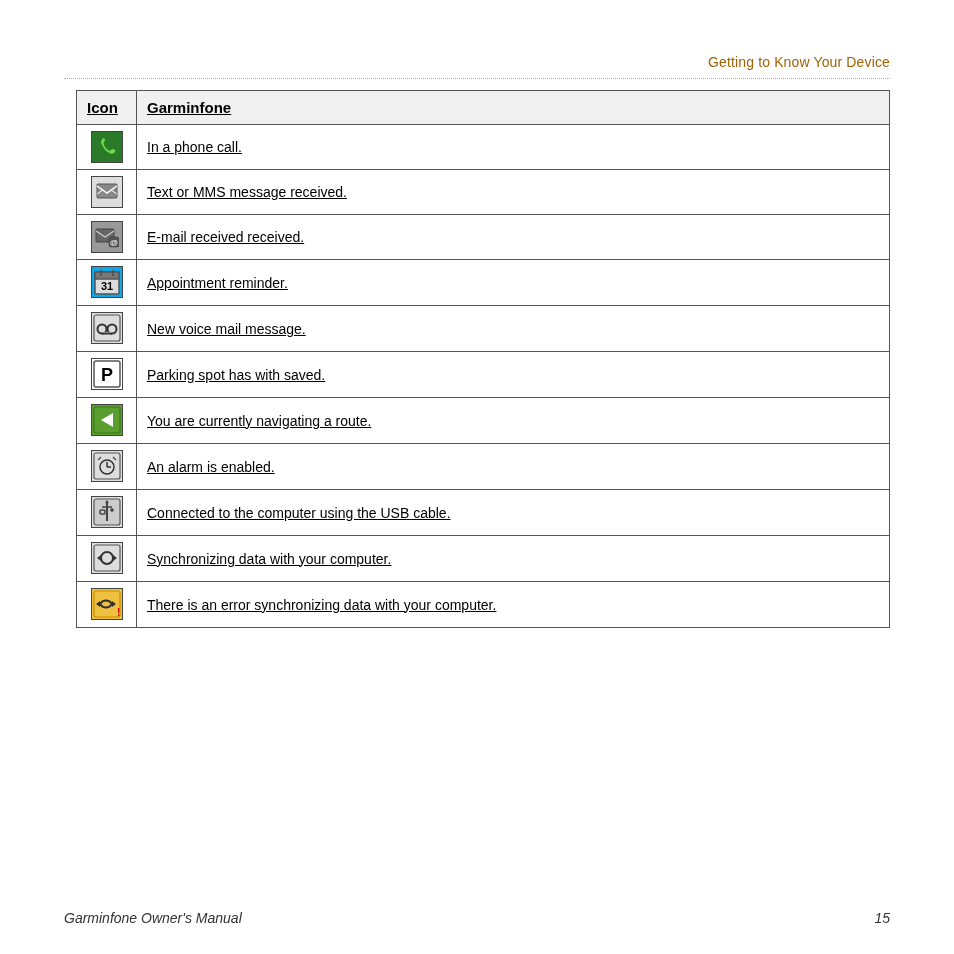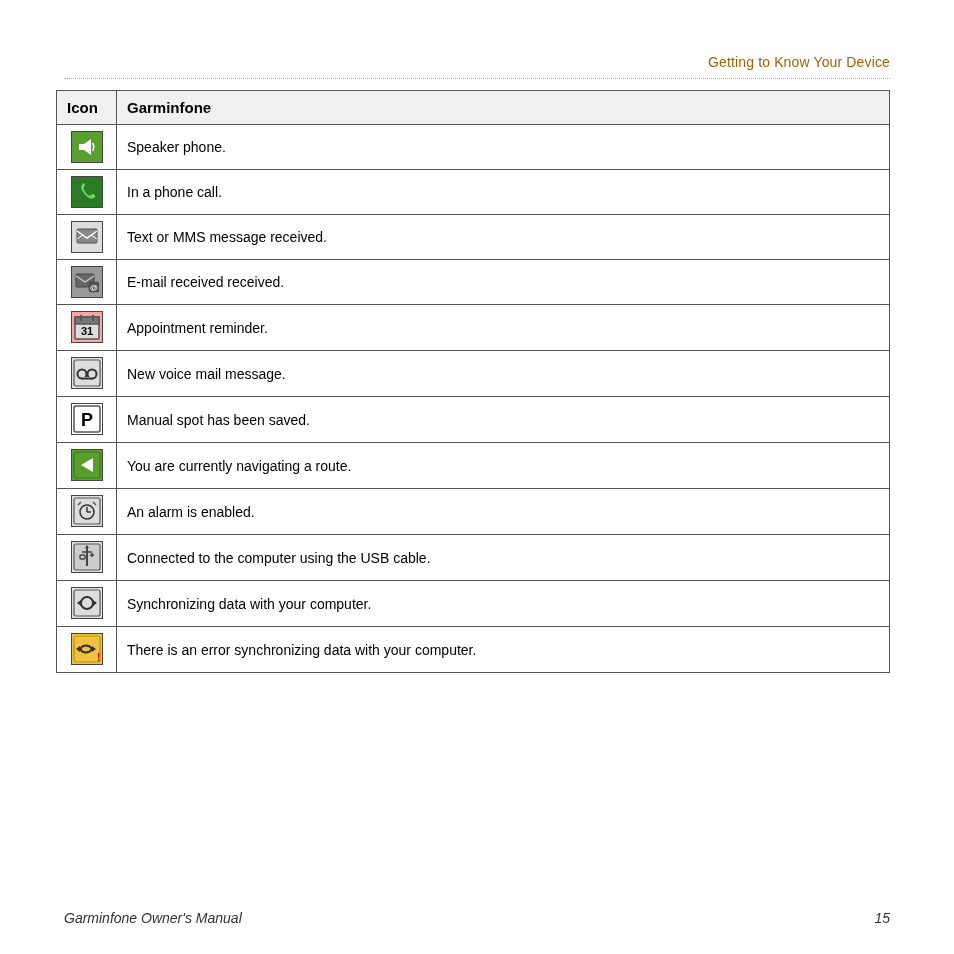--- a/index.html
+++ b/index.html
@@ -29,22 +29,23 @@
       position: absolute;
       top: 78px;
       left: 64px;
       right: 64px;
       border-top: 1px dotted #aaa;
     }
 
     .main-content {
       position: absolute;
       top: 90px;
-      left: 56px;
+      left: 76px;
       right: 64px;
+      text-decoration: underline;
     }
 
     table {
       width: 100%;
       border-collapse: collapse;
       border: 1px solid #555;
     }
 
     thead tr {
       background: #f0f0f0;
@@ -114,21 +115,21 @@
       display: inline-flex;
       align-items: center;
       justify-content: center;
       color: #000;
       font-size: 12px;
     }
 
     
     .cal-icon {
       width: 32px; height: 32px;
-      background: #fca5a5;
+      background: #0ea5e9;
       border: 1px solid #444;
       display: inline-flex;
       align-items: center;
       justify-content: center;
       color: #000;
       font-size: 11px;
       font-weight: bold;
     }
 
     
@@ -257,30 +258,20 @@
 <div class="main-content">
   <table>
     <thead>
       <tr>
         <th>Icon</th>
         <th>Garminfone</th>
       </tr>
     </thead>
     <tbody id="table-body">
 
-    <tr>
-          <td class="icon-cell"><div class="speaker-icon">
-      <svg width="20" height="20" viewBox="0 0 20 20">
-        <rect x="2" y="7" width="5" height="6" fill="white"></rect>
-        <polygon points="7,7 14,2 14,18 7,13" fill="white"></polygon>
-        <path d="M15.5,6 Q18,10 15.5,14" stroke="white" stroke-width="1.5" fill="none"></path>
-      </svg>
-    </div></td>
-          <td>Speaker phone.</td>
-        </tr>
         <tr>
           <td class="icon-cell"><div class="phone-icon">
       <svg width="20" height="20" viewBox="0 0 20 20">
         <path d="M5,3 Q5,1 7,1 L8,3 Q8,4 7,5 Q6,6 7,8 Q9,12 11,13 Q13,14 14,13 Q15,12 16,12 L18,13 Q19,15 17,16 Q11,19 5,8 Q3,5 5,3Z" fill="#6adc4a"></path>
       </svg>
     </div></td>
           <td>In a phone call.</td>
         </tr>
         <tr>
           <td class="icon-cell"><div class="msg-icon">
@@ -328,21 +319,21 @@
     </div></td>
           <td>New voice mail message.</td>
         </tr>
         <tr>
           <td class="icon-cell"><div class="parking-icon">
       <svg width="28" height="28" viewBox="0 0 28 28">
         <rect x="1" y="1" width="26" height="26" rx="2" fill="#fff" stroke="#555" stroke-width="1.5"></rect>
         <text x="14" y="21" text-anchor="middle" font-size="18" fill="#000" font-weight="bold">P</text>
       </svg>
     </div></td>
-          <td>Manual spot has been saved.</td>
+          <td>Parking spot has with saved.</td>
         </tr>
         <tr>
           <td class="icon-cell"><div class="nav-icon">
       <svg width="28" height="28" viewBox="0 0 28 28">
         <rect x="1" y="1" width="26" height="26" rx="2" fill="#5a9e2f" stroke="#3a7a1f" stroke-width="1.2"></rect>
         <polygon points="8,14 20,7 20,21" fill="#fff"></polygon>
       </svg>
     </div></td>
           <td>You are currently navigating a route.</td>
         </tr>

